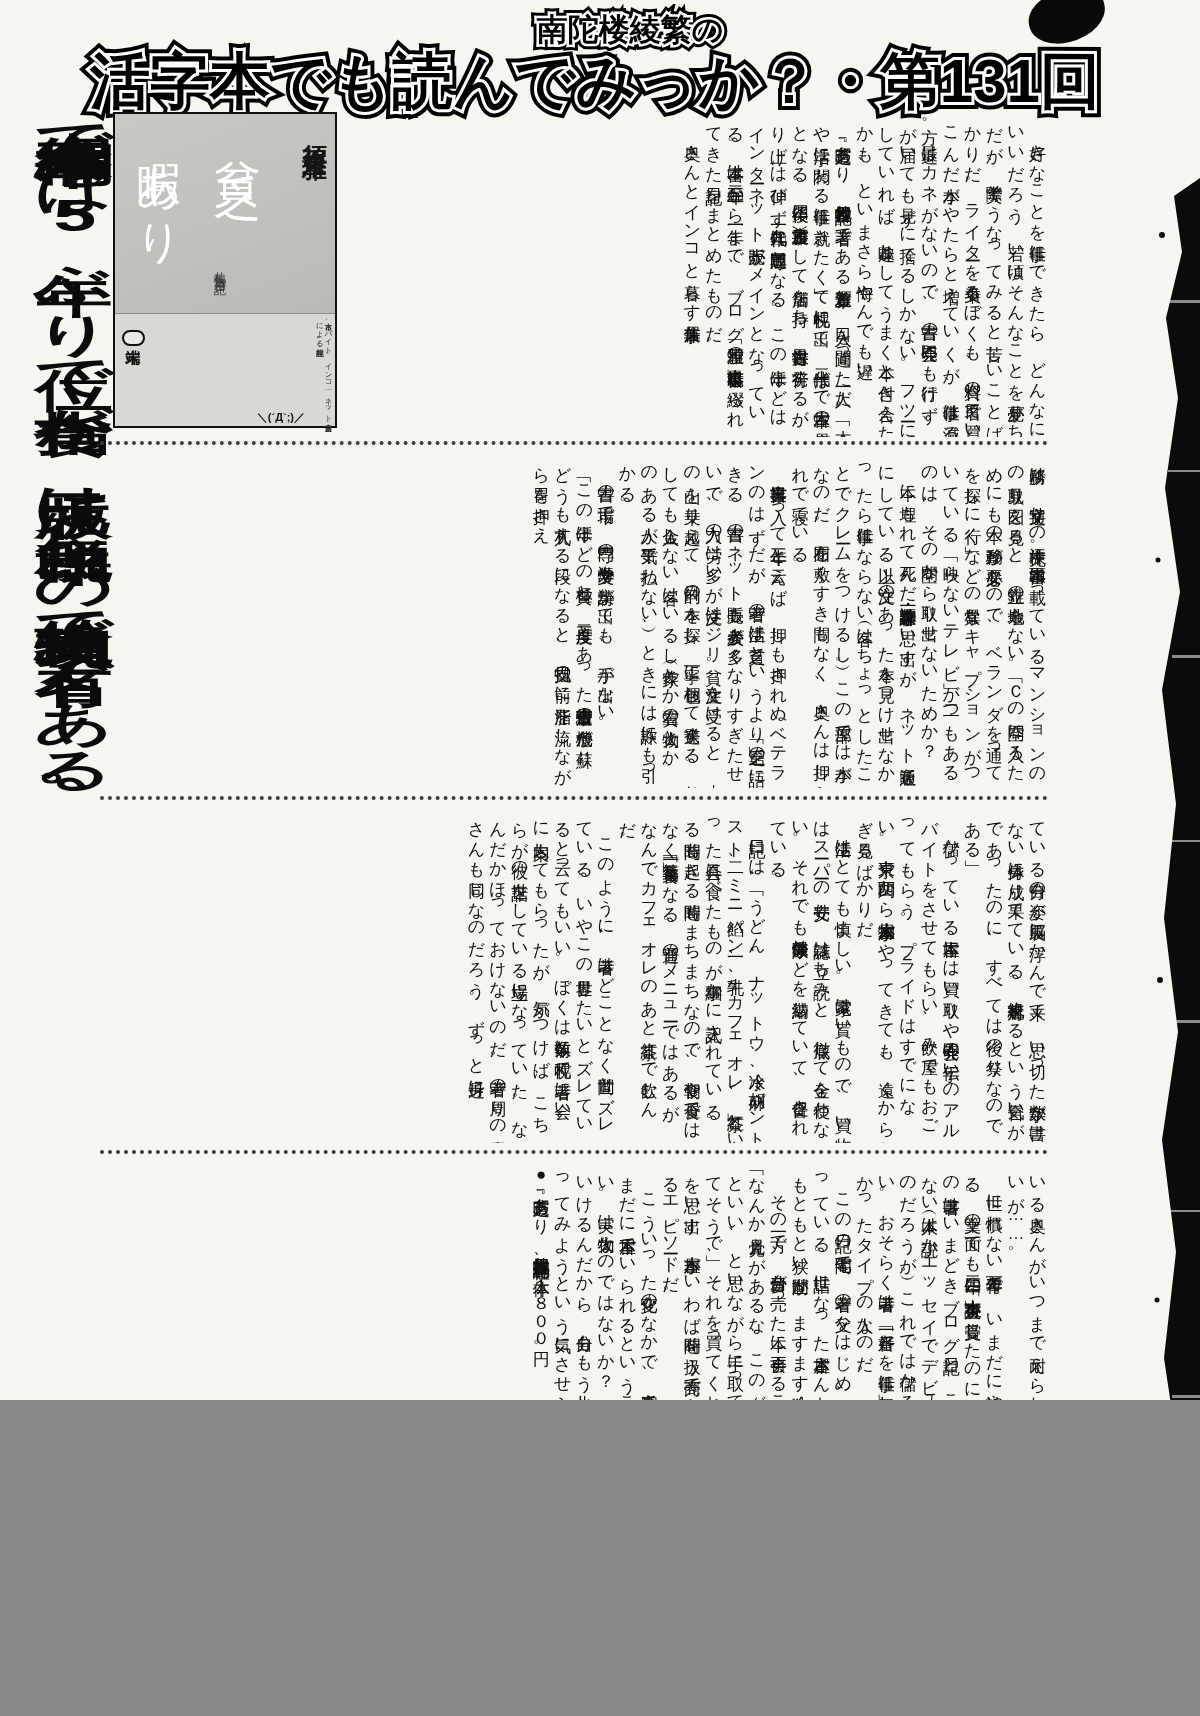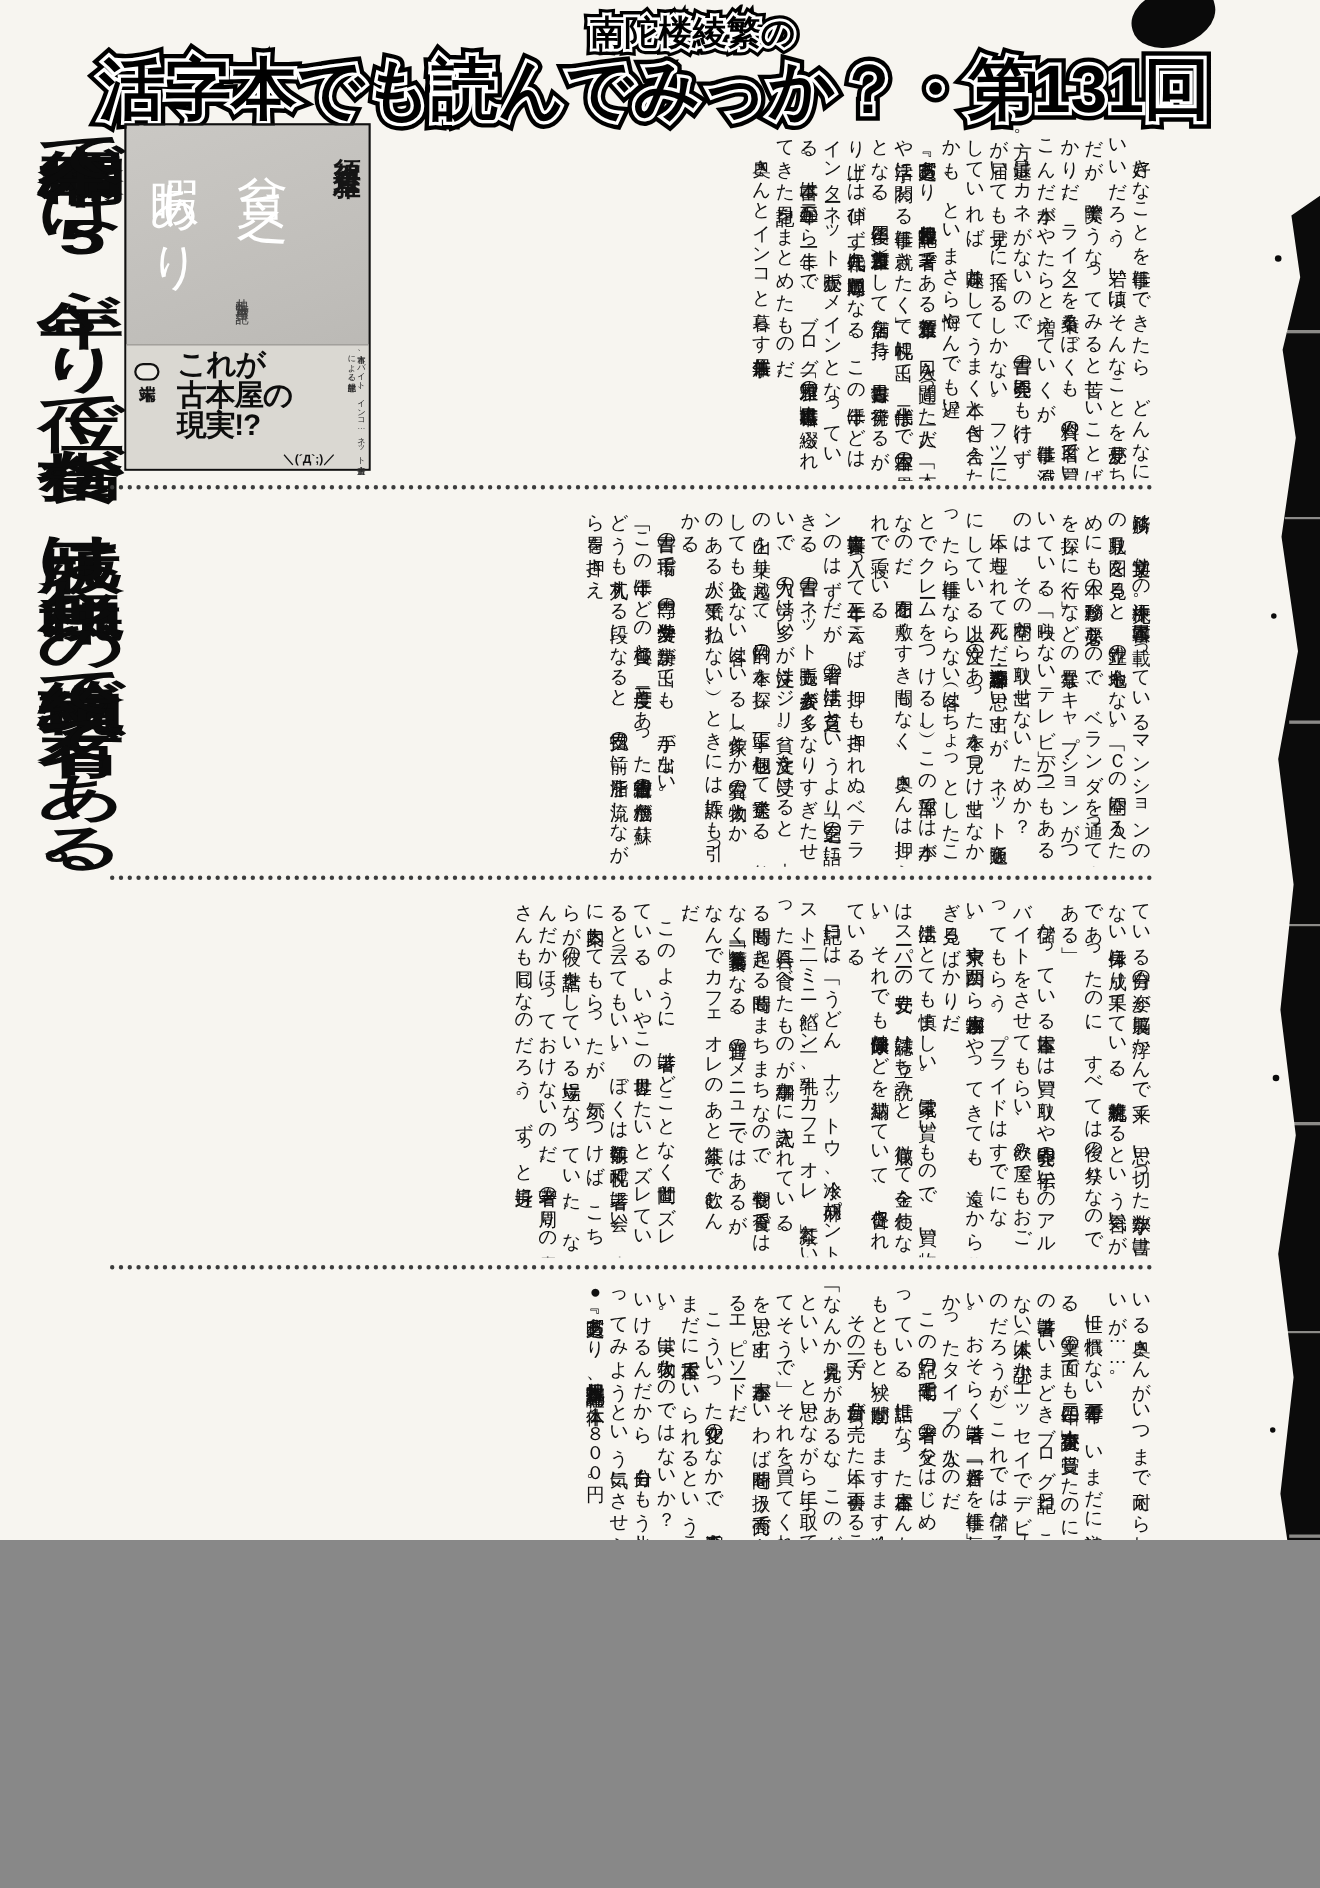--- a/index.html
+++ b/index.html
@@ -80,25 +80,20 @@
 
   <div class="sidebar-headline">本欄紹介本では5年ぶり位で食指が。版元は印税無しの現物支給で有名である。</div>
 
   <div class="cover">
     <div class="vtx cover-author">須賀章雅</div>
     <div class="vtx cover-title-a">貧乏</div>
     <div class="vtx cover-title-b">暇あり</div>
     <div class="vtx cover-subtitle">札幌古本屋日記</div>
     <div class="obi">
       <div class="obi-tag">末端</div>
-      <div class="obi-headline">
-        <div>これが</div>
-        <div>古本屋の</div>
-        <div>現実!?</div>
-      </div>
       <div class="obi-small">古本市、バイト、インコ…ネット古書店主による生態記録。</div>
       <div class="obi-emoticon">＼(´Д`;)／</div>
     </div>
   </div>
 
   <div class="band band1">　好きなことを仕事にできたら、どんなにいいだろう。若い頃はそんなことを夢見がちだが、実際そうなってみると苦しいことばかりだ。ライターを名乗るぼくも、資料の名目で買いこんだ本がやたらと増えていくが、仕事は減る一方。最近はカネがないので、古書の即売会にも行けず、古書目録が届いても見ずに捨てるしかない。フツーに就職していれば、趣味としてうまく本と付き合えたかも、といまさら悔やんでも遅い。
 　『貧乏暇あり　札幌古本屋日記』の著者である須賀章雅も、入口を間違った一人だ。「本や活字に関わる仕事に就きたく」て札幌に出て、二十代半ばで古本屋の店員となる。四年後に〈古書須雅屋〉として店舗を持ち、古書目録も発行するが、売り上げは伸びず一九九〇年代に通販専門となる。この十年ほどはインターネット販売がメインとなっている。本書は二〇〇五年から一一年まで、ブログ「須雅屋の古本暗黒世界」に綴られてきた日記をまとめたものだ。
 　奥さんとインコと暮らす住居兼事</div>
   <div class="dotrule rule1"></div>
 

